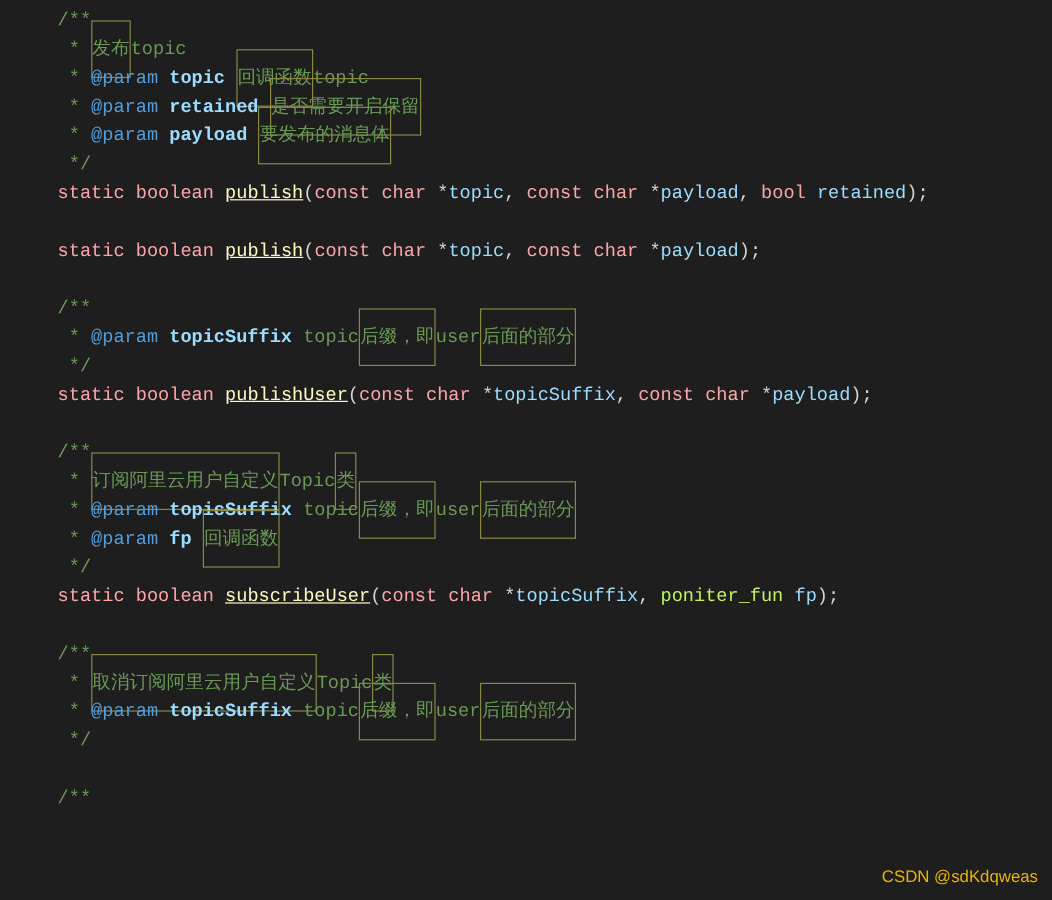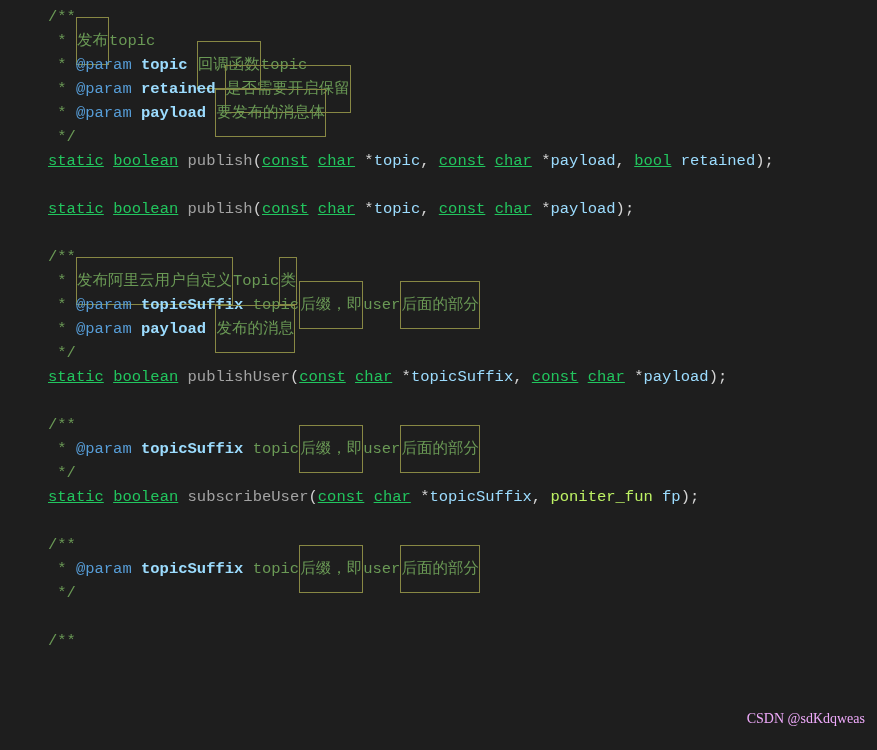--- a/index.html
+++ b/index.html
@@ -37,39 +37,39 @@
       flex: 1;
       padding-top: 6px;
       padding-left: 18px;
       overflow: hidden;
     }
     .line {
       height: 24px;
       white-space: pre;
     }
     .c-comment { color: #6a9955; }
-    .c-keyword { color: #22c55e; text-decoration: underline; }
-    .c-func { color: #a3a3a3; }
+    .c-keyword { color: #fca5a5; }
+    .c-func { color: #fef9c3; text-decoration: underline; }
     .c-param { color: #9cdcfe; }
     .c-ident { color: #bef264; }
     .c-punct { color: #d4d4d4; }
     .c-doctag { color: #569cd6; }
     .c-doc-paramname { color: #9cdcfe; font-weight: bold; }
     .box {
       border: 1px solid #888844;
       padding: 14px 0px;
       color: #6a9955;
     }
     .watermark {
       position: absolute;
-      bottom: 20px;
+      bottom: 8px;
       right: 12px;
-      color: #f0abfc;
+      color: #eab308;
       font-size: 14px;
-      font-family: Liberation Serif, serif;
+      font-family: Liberation Sans, sans-serif;
     }
   </style>
 </head>
 <body>
 
 <div class="editor">
   <div class="gutter">
   </div>
   <div class="code">
 
@@ -80,36 +80,37 @@
     <div class="line"><span class="c-comment"> * </span><span class="c-doctag">@param</span><span class="c-doc-paramname"> payload </span><span class="box">要发布的消息体</span></div>
     <div class="line"><span class="c-comment"> */</span></div>
 
     <div class="line"><span class="c-keyword">static</span> <span class="c-keyword">boolean</span> <span class="c-func">publish</span><span class="c-punct">(</span><span class="c-keyword">const</span> <span class="c-keyword">char</span> <span class="c-punct">*</span><span class="c-param">topic</span><span class="c-punct">,</span> <span class="c-keyword">const</span> <span class="c-keyword">char</span> <span class="c-punct">*</span><span class="c-param">payload</span><span class="c-punct">,</span> <span class="c-keyword">bool</span> <span class="c-param">retained</span><span class="c-punct">);</span></div>
     <div class="line"></div>
 
     <div class="line"><span class="c-keyword">static</span> <span class="c-keyword">boolean</span> <span class="c-func">publish</span><span class="c-punct">(</span><span class="c-keyword">const</span> <span class="c-keyword">char</span> <span class="c-punct">*</span><span class="c-param">topic</span><span class="c-punct">,</span> <span class="c-keyword">const</span> <span class="c-keyword">char</span> <span class="c-punct">*</span><span class="c-param">payload</span><span class="c-punct">);</span></div>
     <div class="line"></div>
 
     <div class="line"><span class="c-comment">/**</span></div>
-    <div class="line"><span class="c-comment"> * </span><span class="box">发布阿里云用户自定义</span><span class="c-comment">Topic</span><span class="box">类</span></div>
     <div class="line"><span class="c-comment"> * </span><span class="c-doctag">@param</span><span class="c-doc-paramname"> topicSuffix </span><span class="c-comment">topic</span><span class="box">后缀，即</span><span class="c-comment">user</span><span class="box">后面的部分</span></div>
-    <div class="line"><span class="c-comment"> * </span><span class="c-doctag">@param</span><span class="c-doc-paramname"> payload </span><span class="box">发布的消息</span></div>
     <div class="line"><span class="c-comment"> */</span></div>
 
     <div class="line"><span class="c-keyword">static</span> <span class="c-keyword">boolean</span> <span class="c-func">publishUser</span><span class="c-punct">(</span><span class="c-keyword">const</span> <span class="c-keyword">char</span> <span class="c-punct">*</span><span class="c-param">topicSuffix</span><span class="c-punct">,</span> <span class="c-keyword">const</span> <span class="c-keyword">char</span> <span class="c-punct">*</span><span class="c-param">payload</span><span class="c-punct">);</span></div>
     <div class="line"></div>
 
     <div class="line"><span class="c-comment">/**</span></div>
+    <div class="line"><span class="c-comment"> * </span><span class="box">订阅阿里云用户自定义</span><span class="c-comment">Topic</span><span class="box">类</span></div>
     <div class="line"><span class="c-comment"> * </span><span class="c-doctag">@param</span><span class="c-doc-paramname"> topicSuffix </span><span class="c-comment">topic</span><span class="box">后缀，即</span><span class="c-comment">user</span><span class="box">后面的部分</span></div>
+    <div class="line"><span class="c-comment"> * </span><span class="c-doctag">@param</span><span class="c-doc-paramname"> fp </span><span class="box">回调函数</span></div>
     <div class="line"><span class="c-comment"> */</span></div>
 
     <div class="line"><span class="c-keyword">static</span> <span class="c-keyword">boolean</span> <span class="c-func">subscribeUser</span><span class="c-punct">(</span><span class="c-keyword">const</span> <span class="c-keyword">char</span> <span class="c-punct">*</span><span class="c-param">topicSuffix</span><span class="c-punct">,</span> <span class="c-ident">poniter_fun</span> <span class="c-param">fp</span><span class="c-punct">);</span></div>
     <div class="line"></div>
 
     <div class="line"><span class="c-comment">/**</span></div>
+    <div class="line"><span class="c-comment"> * </span><span class="box">取消订阅阿里云用户自定义</span><span class="c-comment">Topic</span><span class="box">类</span></div>
     <div class="line"><span class="c-comment"> * </span><span class="c-doctag">@param</span><span class="c-doc-paramname"> topicSuffix </span><span class="c-comment">topic</span><span class="box">后缀，即</span><span class="c-comment">user</span><span class="box">后面的部分</span></div>
     <div class="line"><span class="c-comment"> */</span></div>
 
     <div class="line"></div>
 
     <div class="line"><span class="c-comment">/**</span></div>
   </div>
 </div>
 
 <div class="watermark">CSDN @sdKdqweas</div>

